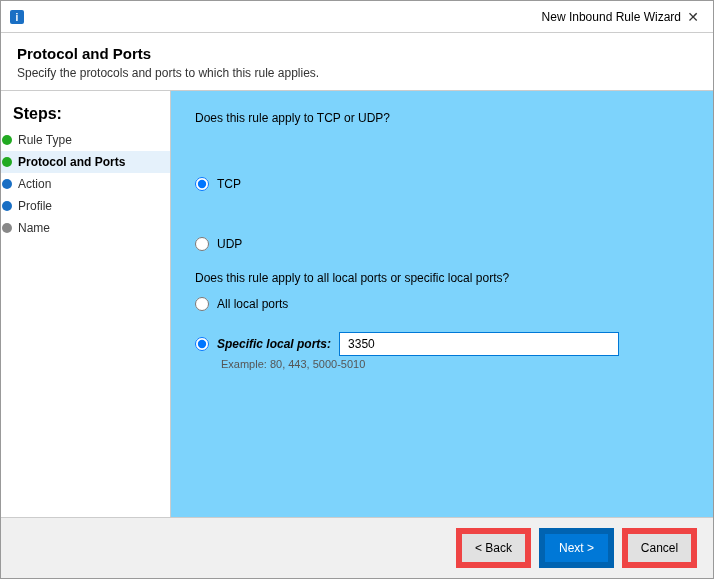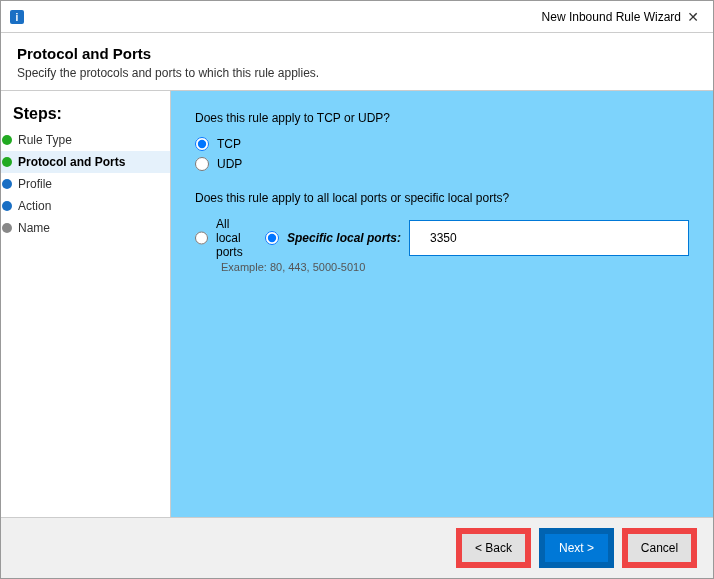--- a/index.html
+++ b/index.html
@@ -148,34 +148,36 @@
       gap: 6px;
       margin-bottom: 20px;
     }
 
     .radio-item {
       display: flex;
       align-items: center;
       gap: 8px;
       font-size: 12px;
       cursor: pointer;
+      margin-top: 40px;
     }
 
     .radio-item input[type="radio"] {
       cursor: pointer;
       width: 14px;
       height: 14px;
     }
 
     .ports-section {
       margin-top: 10px;
     }
 
     .ports-radio-group {
       display: flex;
+      flex-direction: column;
       gap: 21px;
     }
 
     .ports-radio-item {
       display: flex;
       align-items: center;
       gap: 8px;
       font-size: 12px;
       cursor: pointer;
     }
@@ -194,23 +196,23 @@
 
     .specific-ports-label {
       font-size: 12px;
       font-weight: 600;
       white-space: nowrap;
       font-style: italic;
     }
 
     .ports-input {
       width: 280px;
-      height: 36px;
+      height: 24px;
       border: 1px solid #0078d7;
-      padding: 2px 20px;
+      padding: 2px 8px;
       font-size: 12px;
       outline: none;
       background: white;
     }
 
     .ports-example {
       font-size: 11px;
       color: #555;
       margin-left: 26px;
       margin-top: 2px;
@@ -275,26 +277,26 @@
         <span>Rule Type</span>
       </div>
 
       <div class="sidebar-item active">
         <div class="sidebar-dot dot-green"></div>
         <span>Protocol and Ports</span>
       </div>
 
       <div class="sidebar-item">
         <div class="sidebar-dot dot-blue"></div>
-        <span>Profile</span>
+        <span>Action</span>
       </div>
 
       <div class="sidebar-item">
         <div class="sidebar-dot dot-blue"></div>
-        <span>Action</span>
+        <span>Profile</span>
       </div>
 
       <div class="sidebar-item">
         <div class="sidebar-dot dot-gray"></div>
         <span>Name</span>
       </div>
     </div>
 
     <div class="main-panel">
 

